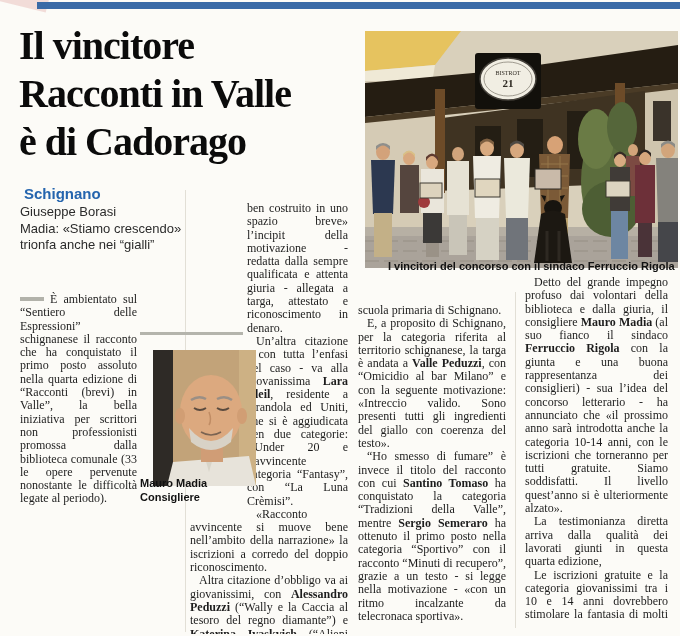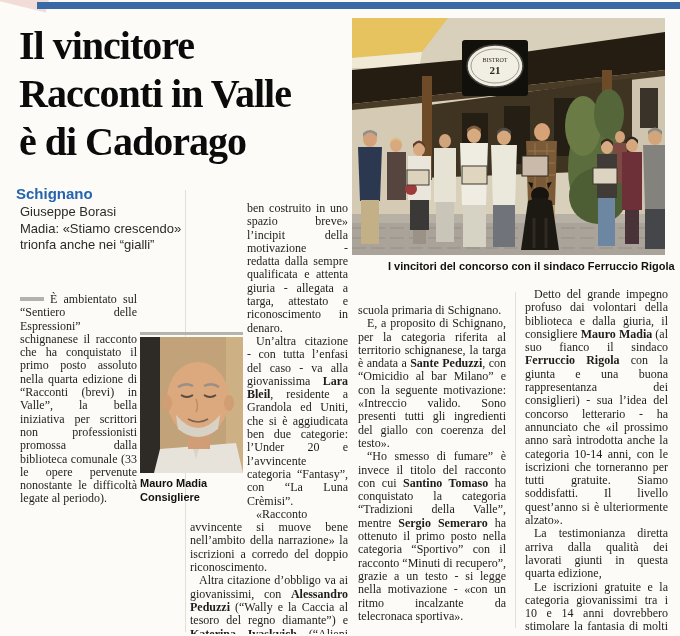--- a/index.html
+++ b/index.html
@@ -4,52 +4,52 @@
 <style>
   html,body{margin:0;padding:0;background:#e8e8e8;}
   .page{position:relative;width:680px;height:636px;background:#fcfbf7;overflow:hidden;
         font-family:"Liberation Serif",serif;}
   .topbar{position:absolute;left:37px;top:2px;width:643px;height:7px;background:#3a6aa6;}
   .corner-mark{position:absolute;left:0px;top:-6px;width:48px;height:13px;background:#eac3c0;
                transform:rotate(14deg);opacity:.55;}
   .headline{position:absolute;left:19px;top:22px;margin:0;font-family:"Liberation Serif",serif;
             font-weight:bold;font-size:40px;line-height:48px;letter-spacing:-1px;color:#0b0b0b;}
   .headline span{display:block;}
-  .kicker{position:absolute;left:16px;top:185px;font:bold 15px/17px "Liberation Sans",sans-serif;
+  .kicker{position:absolute;left:24px;top:185px;font:bold 15px/17px "Liberation Sans",sans-serif;
           color:#2565ae;}
   .standfirst{position:absolute;left:20px;top:204px;width:175px;
               font:13px/16.5px "Liberation Sans",sans-serif;color:#2b2b2b;}
   .standfirst span{display:block;}
   .col{position:absolute;font-size:12px;line-height:13.3px;color:#1d1d1d;text-align:justify;
        overflow:hidden;}
   .col p{margin:0;}
   .para{text-indent:9px;}
   .para.cont{text-indent:0;margin-top:16px;}
   strong{font-weight:bold;}
   .byline{font:bold 10.5px/13px "Liberation Sans",sans-serif;color:#111;}
   .lead-dash{display:inline-block;width:24px;height:4px;background:#b2b2aa;margin-right:6px;
              vertical-align:2px;}
   .spacer-r{float:right;width:43px;height:177px;margin-top:55px;}
   .spacer-l{float:left;width:57px;height:176px;margin-top:147px;}
   #col1{left:20px;top:277px;width:160px;height:357px;}
   #col2{left:190px;top:186px;width:158px;height:448px;}
   #col3{left:358px;top:288px;width:148px;height:346px;}
-  #col4{left:525px;top:288px;width:143px;height:346px;}
+  #col4{left:525px;top:276px;width:143px;height:346px;}
   .colrule{position:absolute;width:1px;background:#e2dfd6;}
   #rule1{left:185px;top:190px;height:442px;}
   #rule2{left:515px;top:292px;height:336px;}
   .main-photo{position:absolute;left:352px;top:18px;width:313px;height:237px;}
   .main-caption{position:absolute;left:352px;top:260px;width:313px;
                 font:bold 11px/13px "Liberation Sans",sans-serif;color:#111;margin-left:36px;}
   .portrait-rule{position:absolute;left:140px;top:332px;width:103px;height:3px;background:#b4b4ac;}
   .portrait{position:absolute;left:140px;top:337px;width:103px;height:136px;}
   .portrait-caption{position:absolute;left:140px;top:477px;width:103px;
                     font:bold 11px/13.5px "Liberation Sans",sans-serif;color:#111;}
   .portrait-caption span{display:block;}
-  figure{margin:0;}
+  figure{margin:13px;}
 </style>
 </head>
 <body>
 
 <div class="page">
 
   <div class="corner-mark"></div>
   <div class="topbar"></div>
 
   <h1 class="headline">
@@ -193,21 +193,21 @@
     </div>
   <div class="col" id="col2">
     <div class="spacer-l"></div>
   <p class="para cont">ben costruito in uno spazio breve» l’incipit della motivazione - redatta dalla sempre qualificata e attenta giuria - allegata a targa, attestato e riconoscimento in denaro.</p>
       <p class="para">Un’altra citazione - con tutta l’enfasi del caso - va alla giovanissima <strong>Lara Bleil</strong>, residente a Grandola ed Uniti, che si è aggiudicata ben due categorie: l’Under 20 e l’avvincente categoria “Fantasy”, con “La Luna Crèmisi”.</p>
       <p class="para">«Racconto avvincente si muove bene nell’ambito della narrazione» la iscrizioni a corredo del doppio riconoscimento.</p>
       <p class="para">Altra citazione d’obbligo va ai giovanissimi, con <strong>Alessandro Peduzzi</strong> (“Wally e la Caccia al tesoro del regno diamante”) e <strong>Katerina Ivaskvich</strong> (“Alieni aiutanti”) primi a pari merito per la categoria spontanea 10/11 anni, riservata agli alunni della</p>
     </div>
   <div class="col" id="col3">
       <p class="para cont">scuola primaria di Schignano.</p>
-      <p class="para">E, a proposito di Schignano, per la categoria riferita al territorio schignanese, la targa è andata a <strong>Sante Peduzzi</strong>, con “Omicidio al bar Milano” e con la seguente motivazione: «Intreccio valido. Sono presenti tutti gli ingredienti del giallo con coerenza del testo».</p>
+      <p class="para">E, a proposito di Schignano, per la categoria riferita al territorio schignanese, la targa è andata a <strong>Valle Peduzzi</strong>, con “Omicidio al bar Milano” e con la seguente motivazione: «Intreccio valido. Sono presenti tutti gli ingredienti del giallo con coerenza del testo».</p>
       <p class="para">“Ho smesso di fumare” è invece il titolo del racconto con cui <strong>Santino Tomaso</strong> ha conquistato la categoria “Tradizioni della Valle”, mentre <strong>Sergio Semeraro</strong> ha ottenuto il primo posto nella categoria “Sportivo” con il racconto “Minuti di recupero”, grazie a un testo - si legge nella motivazione - «con un ritmo incalzante da telecronaca sportiva».</p>
     </div>
   <div class="col" id="col4">
       <p class="para">Detto del grande impegno profuso dai volontari della biblioteca e dalla giuria, il consigliere <strong>Mauro Madia</strong> (al suo fianco il sindaco <strong>Ferruccio Rigola</strong> con la giunta e una buona rappresentanza dei consiglieri) - sua l’idea del concorso letterario - ha annunciato che «il prossimo anno sarà introdotta anche la categoria 10-14 anni, con le iscrizioni che torneranno per tutti gratuite. Siamo soddisfatti. Il livello quest’anno si è ulteriormente alzato».</p>
       <p class="para">La testimonianza diretta arriva dalla qualità dei lavorati giunti in questa quarta edizione,</p>
       <p class="para">Le iscrizioni gratuite e la categoria giovanissimi tra i 10 e 14 anni dovrebbero stimolare la fantasia di molti altri scrittori.<span class="byline">Marco Palumbo</span></p>
     </div>
 
   <div class="portrait-rule"></div>
   <figure class="portrait">

